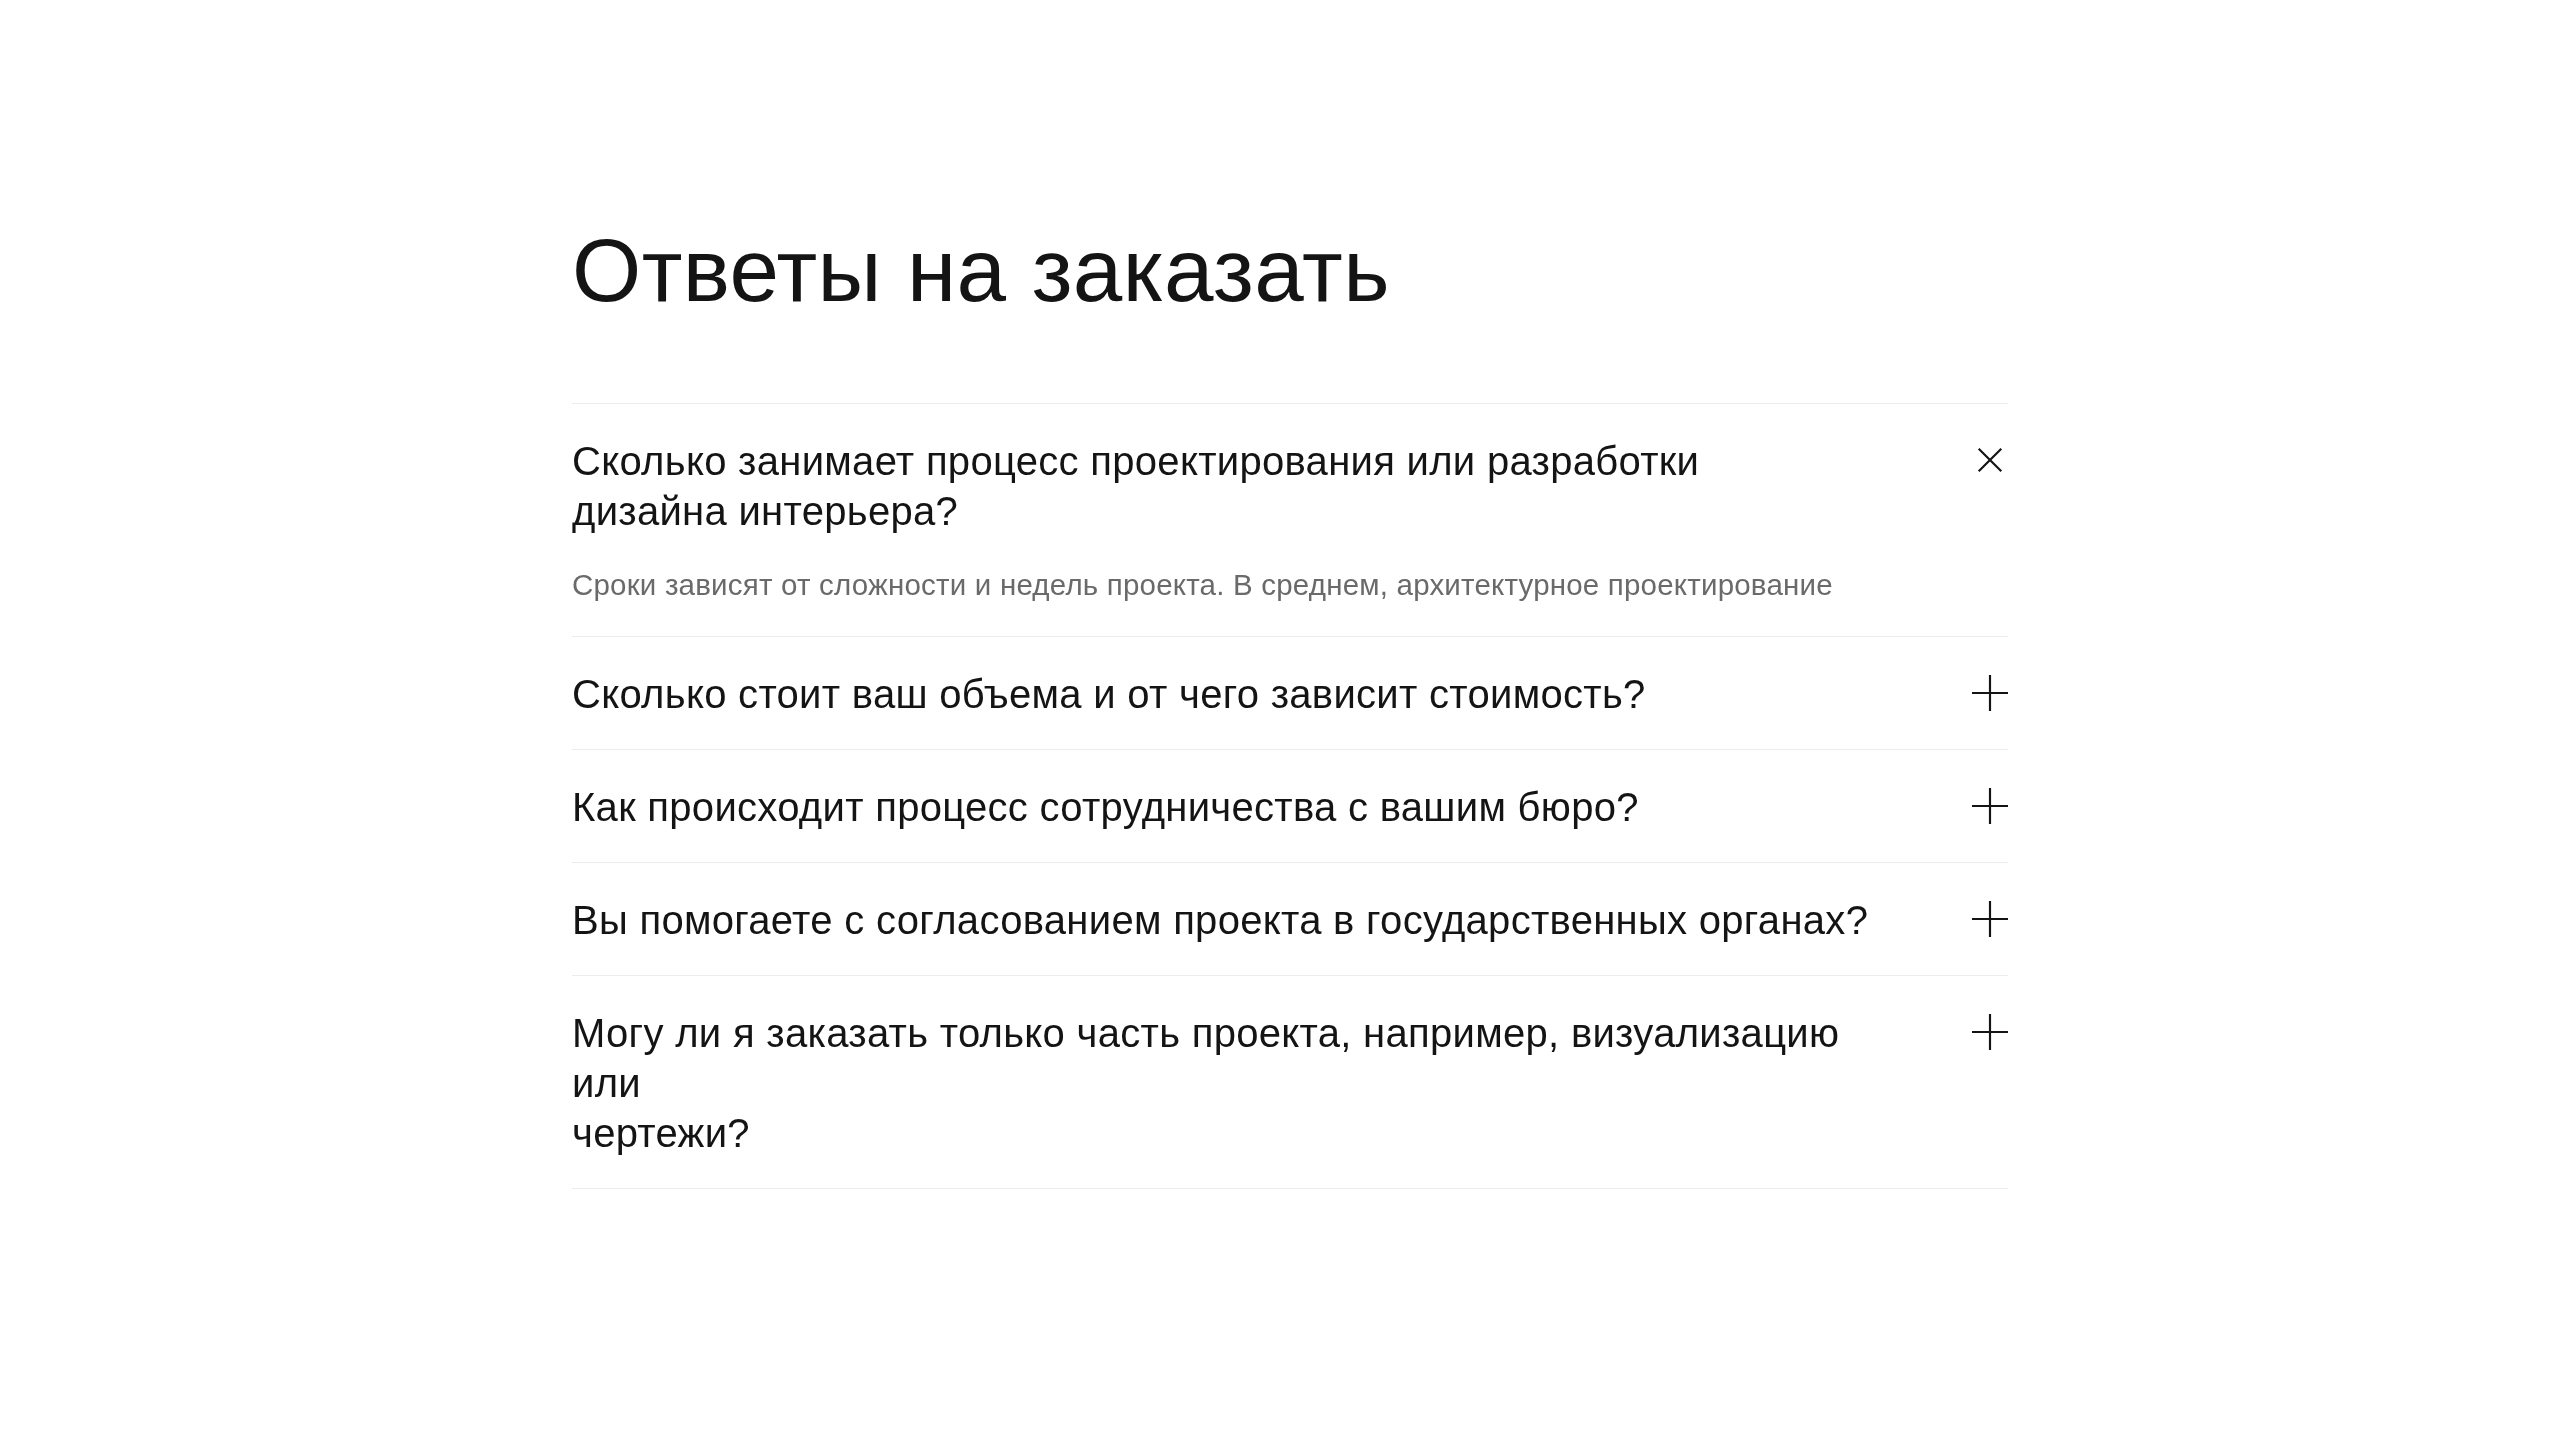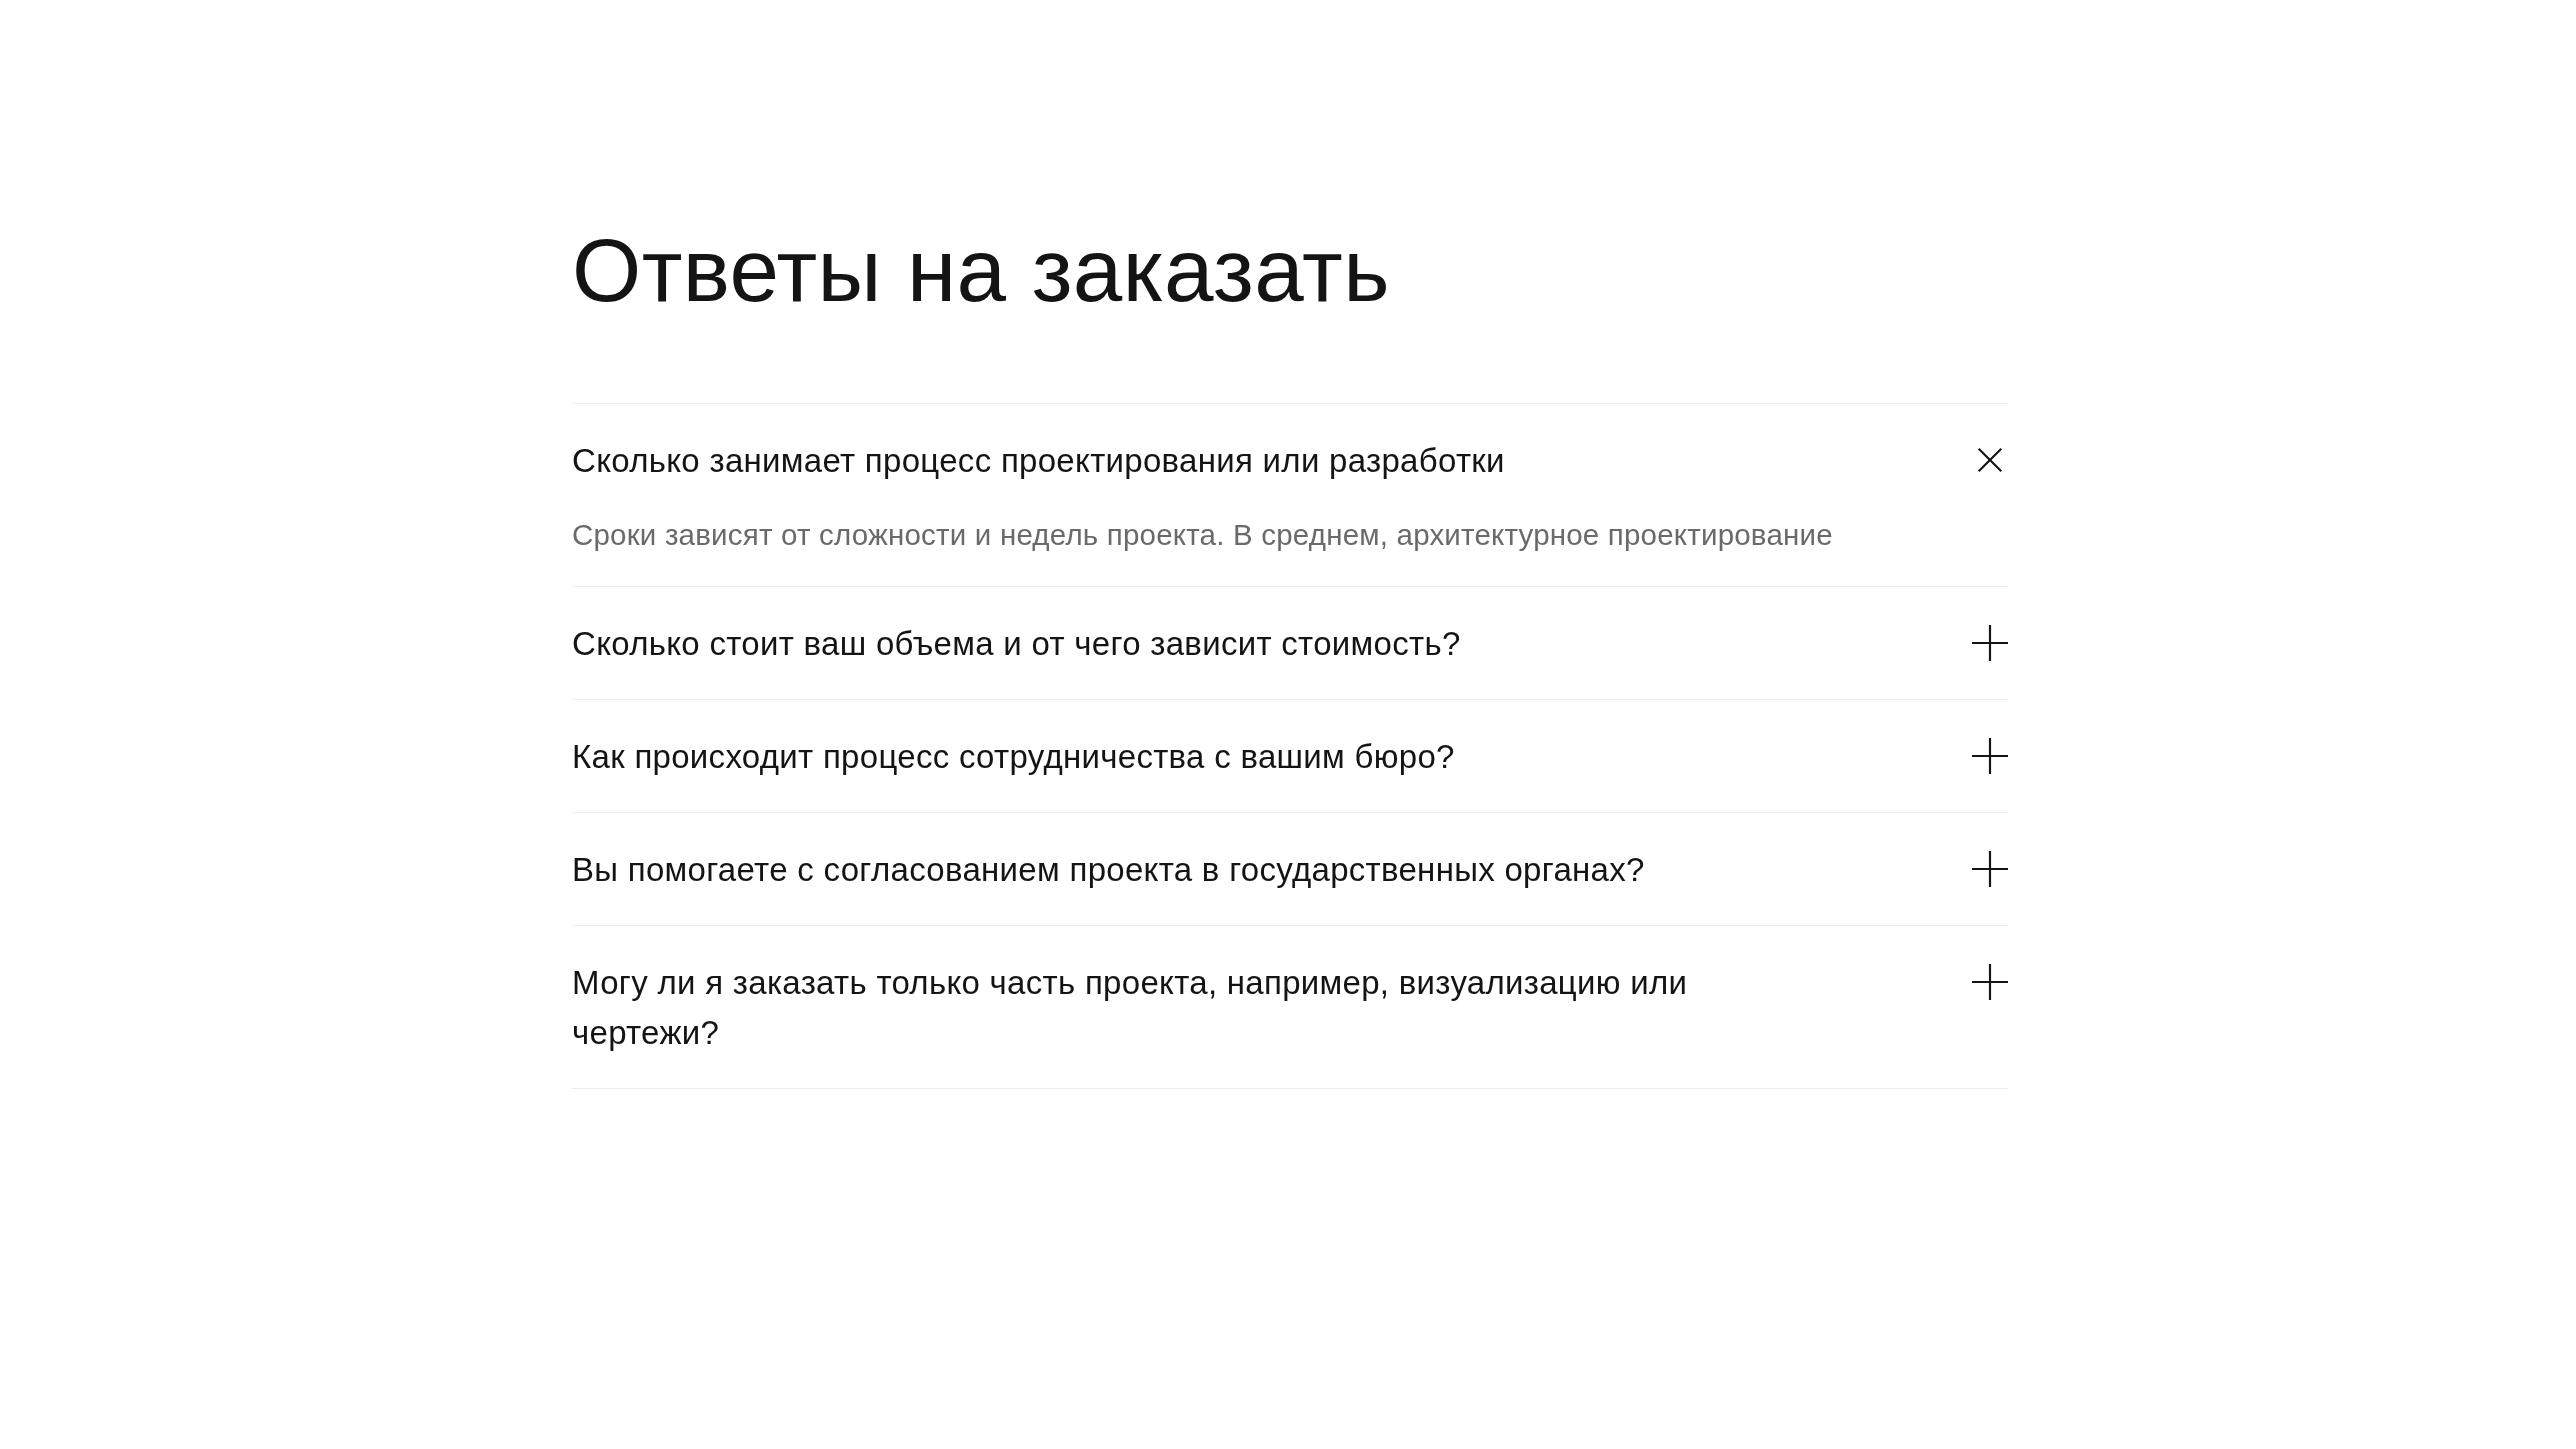--- a/index.html
+++ b/index.html
@@ -36,21 +36,21 @@
     border-top: 0.9px solid #ececec;
     padding: 32px 0 30px 0;
   }
   .faq-row {
     display: flex;
     justify-content: space-between;
     align-items: flex-start;
     cursor: pointer;
   }
   .question {
-    font-size: 33px;
+    font-size: 40px;
     line-height: 50px;
     font-weight: 400;
     color: #141414;
     max-width: 1306px;
     letter-spacing: 0.3px;
   }
   .question .line { display: block; }
   .icon-button {
     flex: 0 0 auto;
     width: 36px;
@@ -82,20 +82,21 @@
 <div class="container">
 
   <h1 class="page-title">Ответы на заказать</h1>
 
   <div class="faq-list">
 
     <div class="faq-item">
       <div class="faq-row">
         <div class="question">
           <span class="line">Сколько занимает процесс проектирования или разработки</span>
+          <span class="line">дизайна интерьера?</span>
         </div>
         <button class="icon-button" type="button">
           <span>
             <svg width="28" height="28" viewBox="0 0 31 31" fill="none" xmlns="http://www.w3.org/2000/svg">
               <path d="M3 3 L28 28 M28 3 L3 28" stroke="#141414" stroke-width="2.4"></path>
             </svg>
           </span>
         </button>
       </div>
       <div class="answer">

